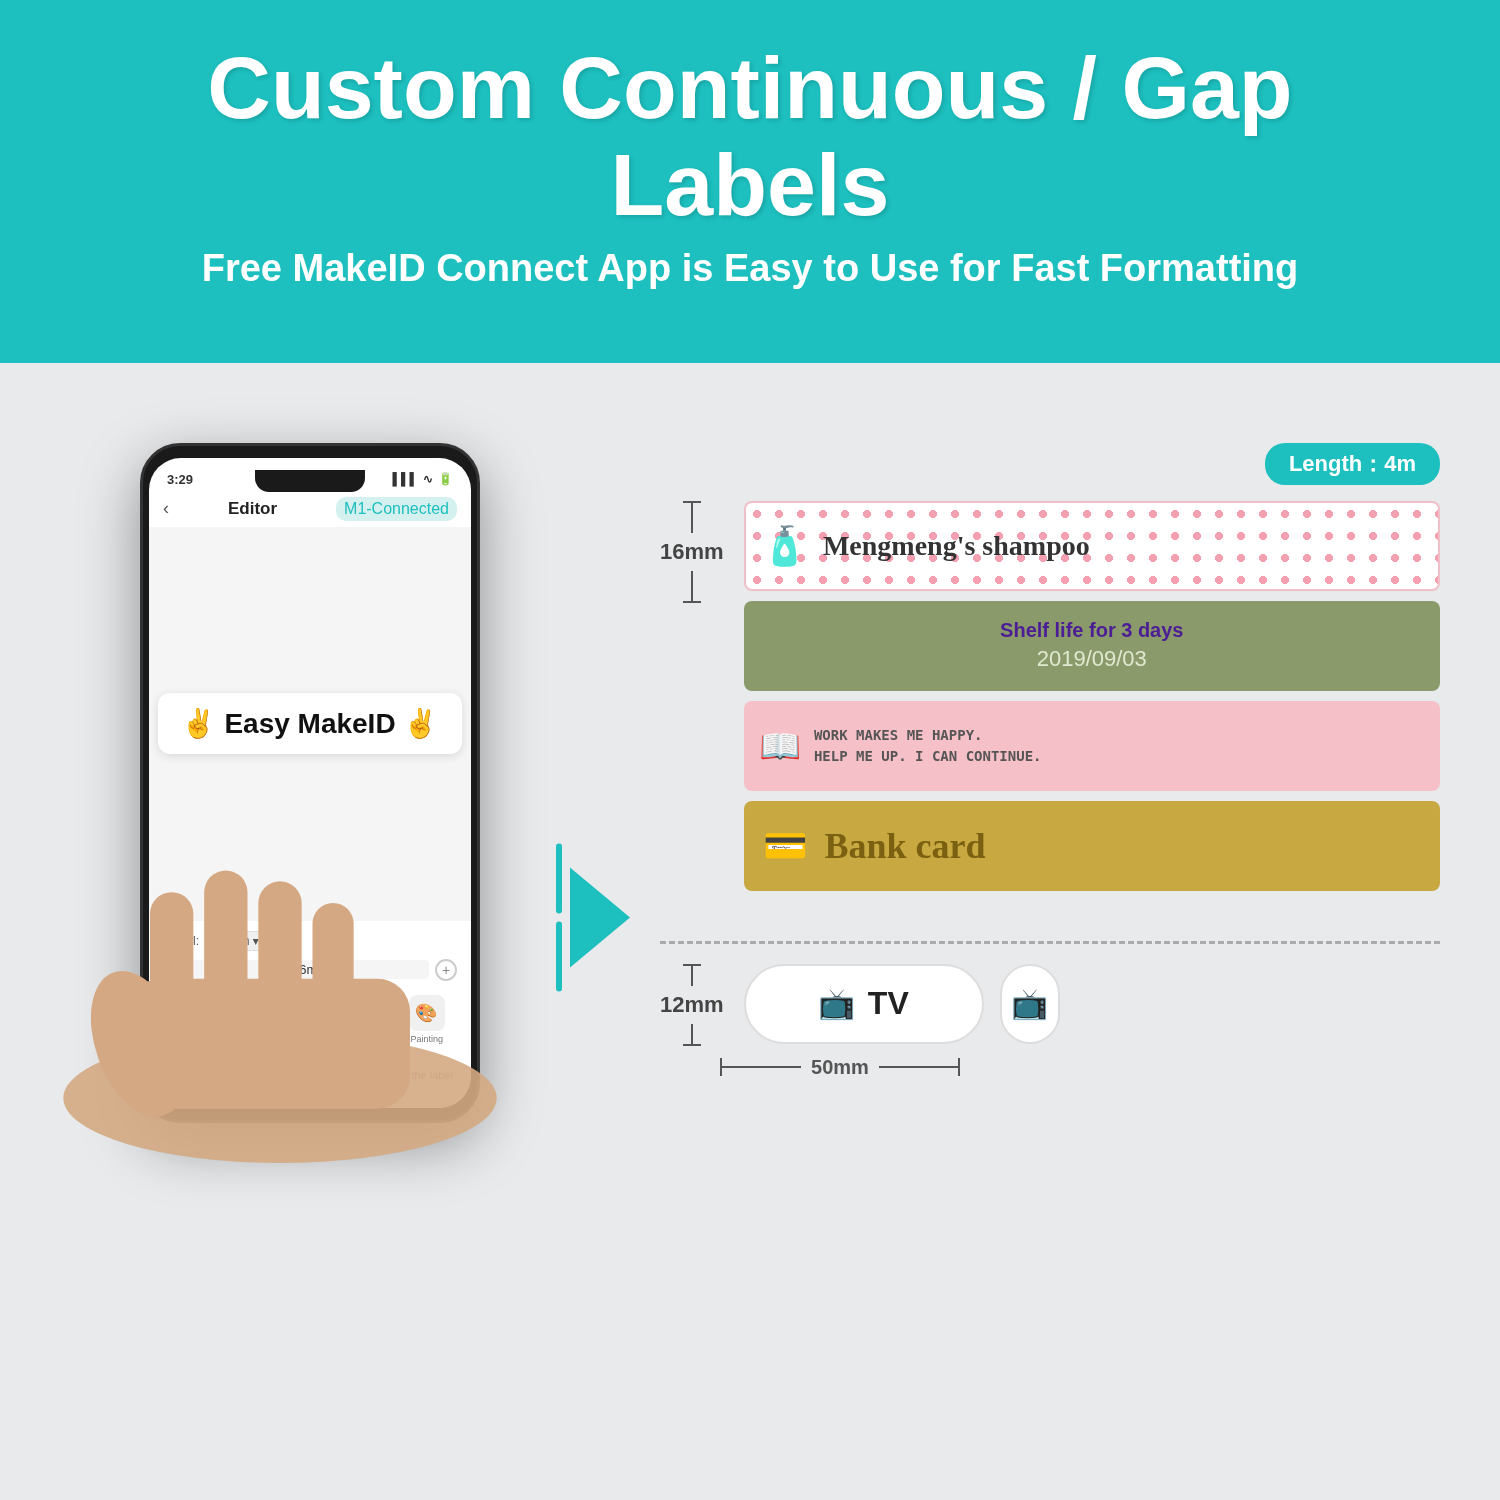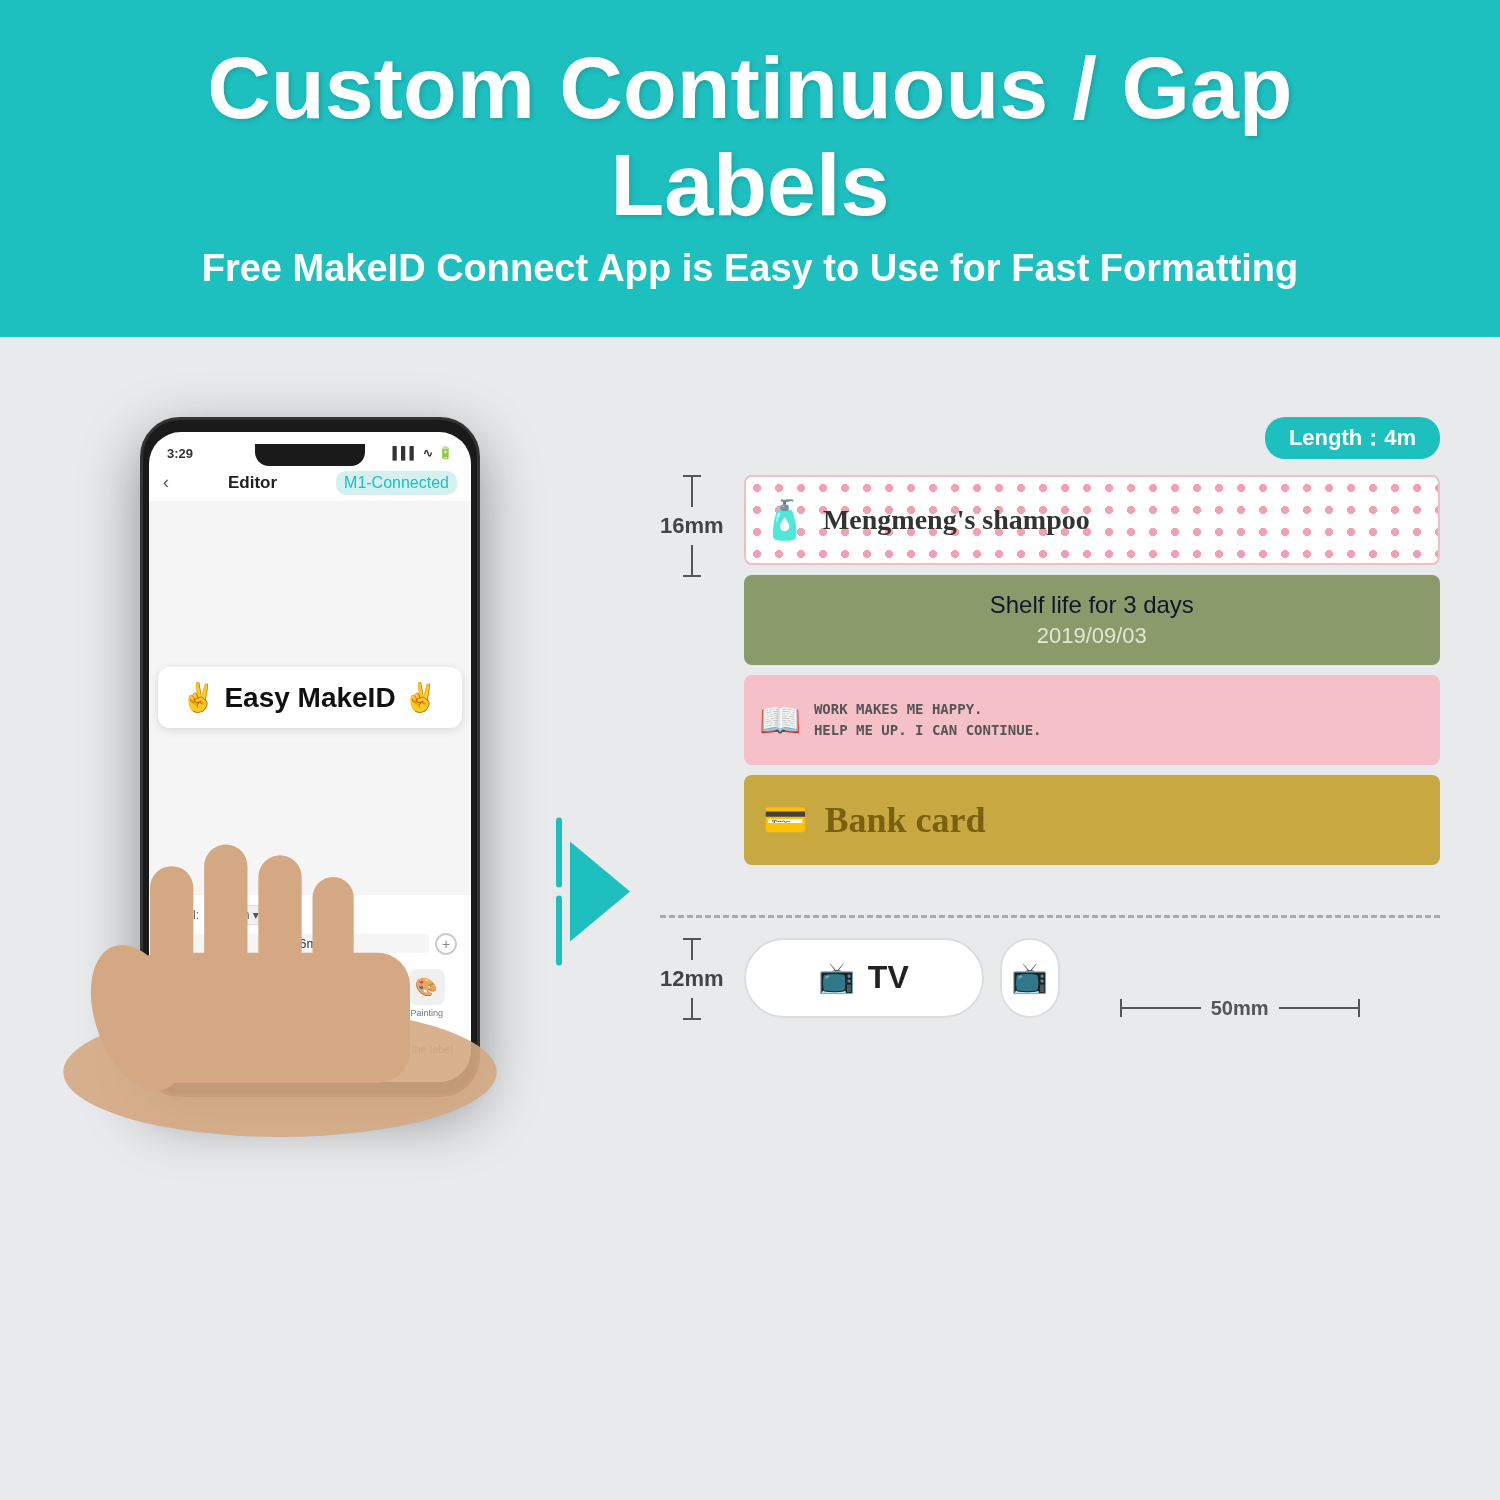--- a/index.html
+++ b/index.html
@@ -14,21 +14,21 @@
     .page-wrapper {
       width: 1500px;
       height: 1500px;
       display: flex;
       flex-direction: column;
     }
 
     
     .header-section {
       background: #1dbfbf;
-      padding: 40px 60px 44px;
+      padding: 40px 60px 70px;
       text-align: center;
       flex-shrink: 0;
     }
 
     .main-title {
       font-size: 88px;
       font-weight: 900;
       color: white;
       line-height: 1.1;
       text-shadow: 2px 2px 4px rgba(0,0,0,0.15);
@@ -444,23 +444,23 @@
 
     .label-shelf {
       background: #8a9a6a;
       flex-direction: column;
       justify-content: center;
       padding: 8px 20px;
       gap: 4px;
     }
 
     .shelf-line1 {
-      font-size: 24px;
-      font-weight: 400;
-      color: #0f172a;
+      font-size: 20px;
+      font-weight: 700;
+      color: #4c1d95;
     }
 
     .shelf-line2 {
       font-size: 22px;
       color: #e0e8d0;
     }
 
     .label-work {
       background: #f5c0c8;
       padding: 8px 16px;
@@ -501,22 +501,22 @@
     
     .dashed-divider {
       border: none;
       border-top: 3px dashed #aaa;
       margin: 20px 0;
     }
 
     
     .mm12-section {
       display: flex;
-      flex-direction: row;
-      align-items: flex-end;
+      flex-direction: column;
+      gap: 10px;
     }
 
     .mm12-labels-row {
       display: flex;
       flex-direction: row;
       align-items: flex-start;
       gap: 0;
     }
 
     .dimension-label-12 {

